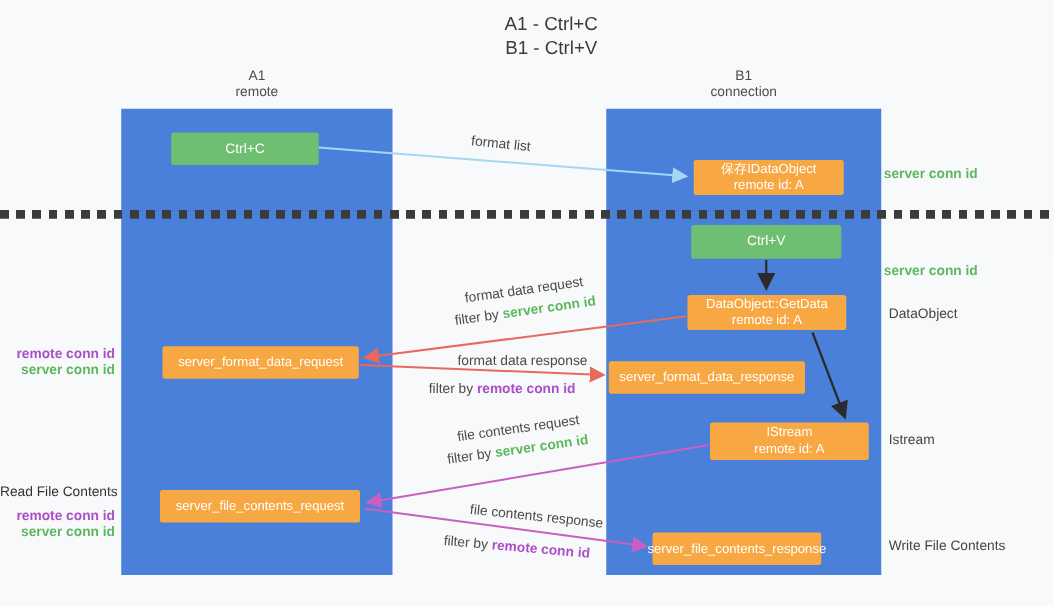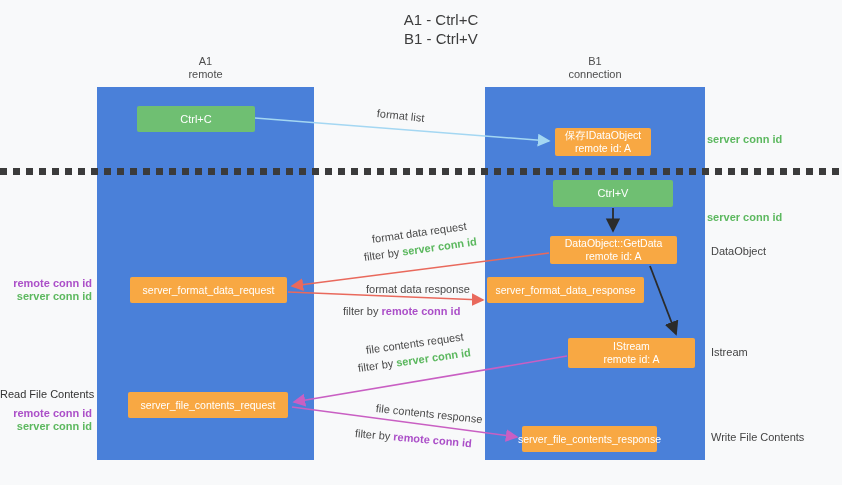--- a/index.html
+++ b/index.html
@@ -25,25 +25,25 @@
   .divider { position:absolute; left:0; top:168px; width:842px; height:7px;
     background:repeating-linear-gradient(90deg,#3b3b3b 0 7px,transparent 7px 13px);
     z-index:3; }
   
   .node { position:absolute; display:flex; flex-direction:column; align-items:center;
           justify-content:center; color:#fff; font-size:10.5px; line-height:13px;
           border-radius:2px; white-space:nowrap; z-index:2; }
   .green  { background:#6FBF72; font-size:11px; }
   .orange { background:#F8A843; }
   #n-ctrlc   { left:137px; top:106px; width:118px; height:26px; }
-  #n-save    { left:555px; top:128px; width:96px; height:28px; }
+  #n-save    { left:555px; top:128px; width:120px; height:28px; }
   #n-ctrlv   { left:553px; top:180px; width:120px; height:27px; }
   #n-getdata { left:550px; top:236px; width:127px; height:28px; }
   #n-freq    { left:130px; top:277px; width:157px; height:26px; }
-  #n-fresp   { left:487px; top:277px; width:157px; height:26px; }
+  #n-fresp   { left:487px; top:289px; width:157px; height:26px; }
   #n-istream { left:568px; top:338px; width:127px; height:30px; }
   #n-fileq   { left:128px; top:392px; width:160px; height:26px; }
   #n-filer   { left:522px; top:426px; width:135px; height:26px; }
   
   .sl { position:absolute; font-size:11px; white-space:nowrap; z-index:2; }
   .bold-g { color:#5CB85F; font-weight:700; }
   .bold-p { color:#AB4FC8; font-weight:700; }
   .plain  { color:#444; }
   #sl-scid-top { left:707px; top:133px; }
   #sl-scid-mid { left:707px; top:211px; }

